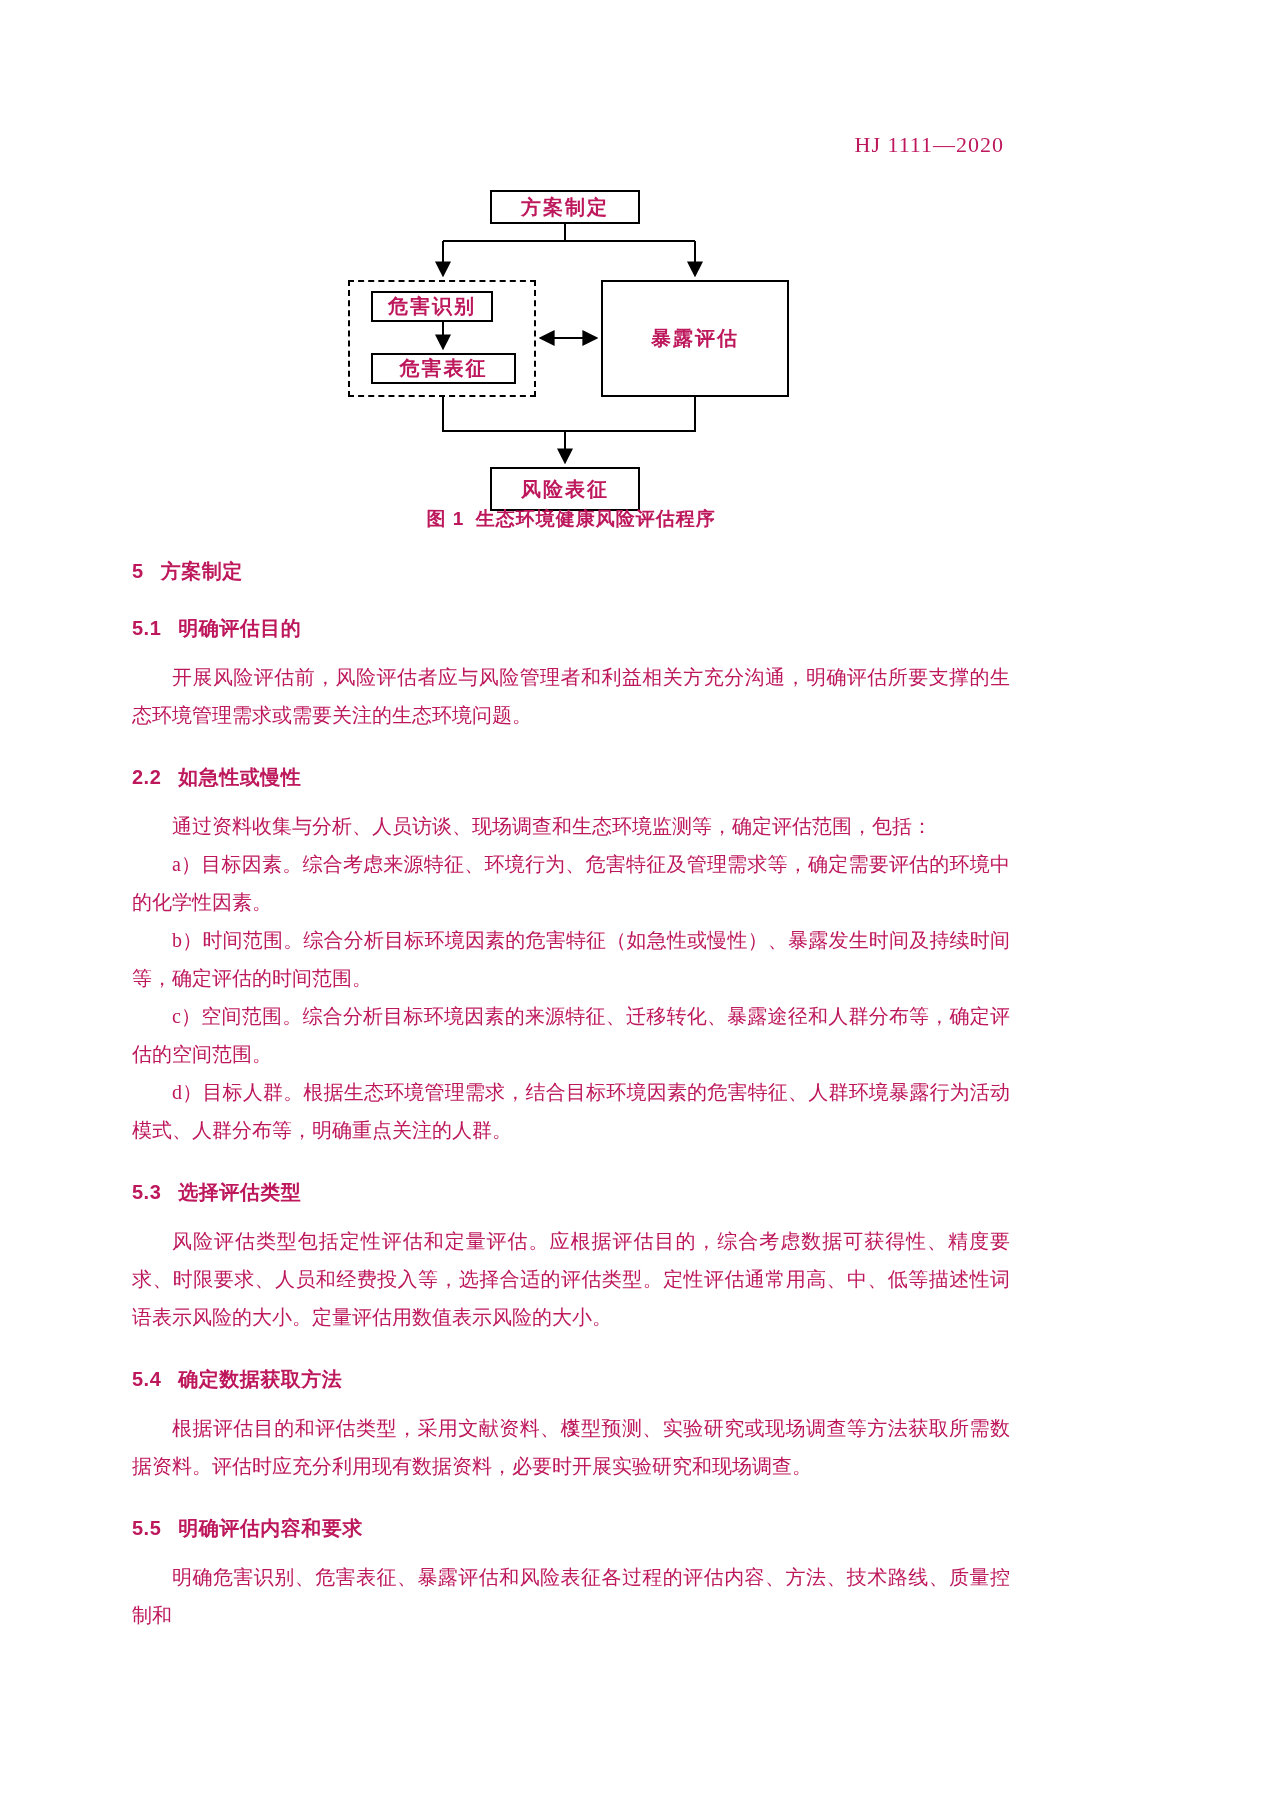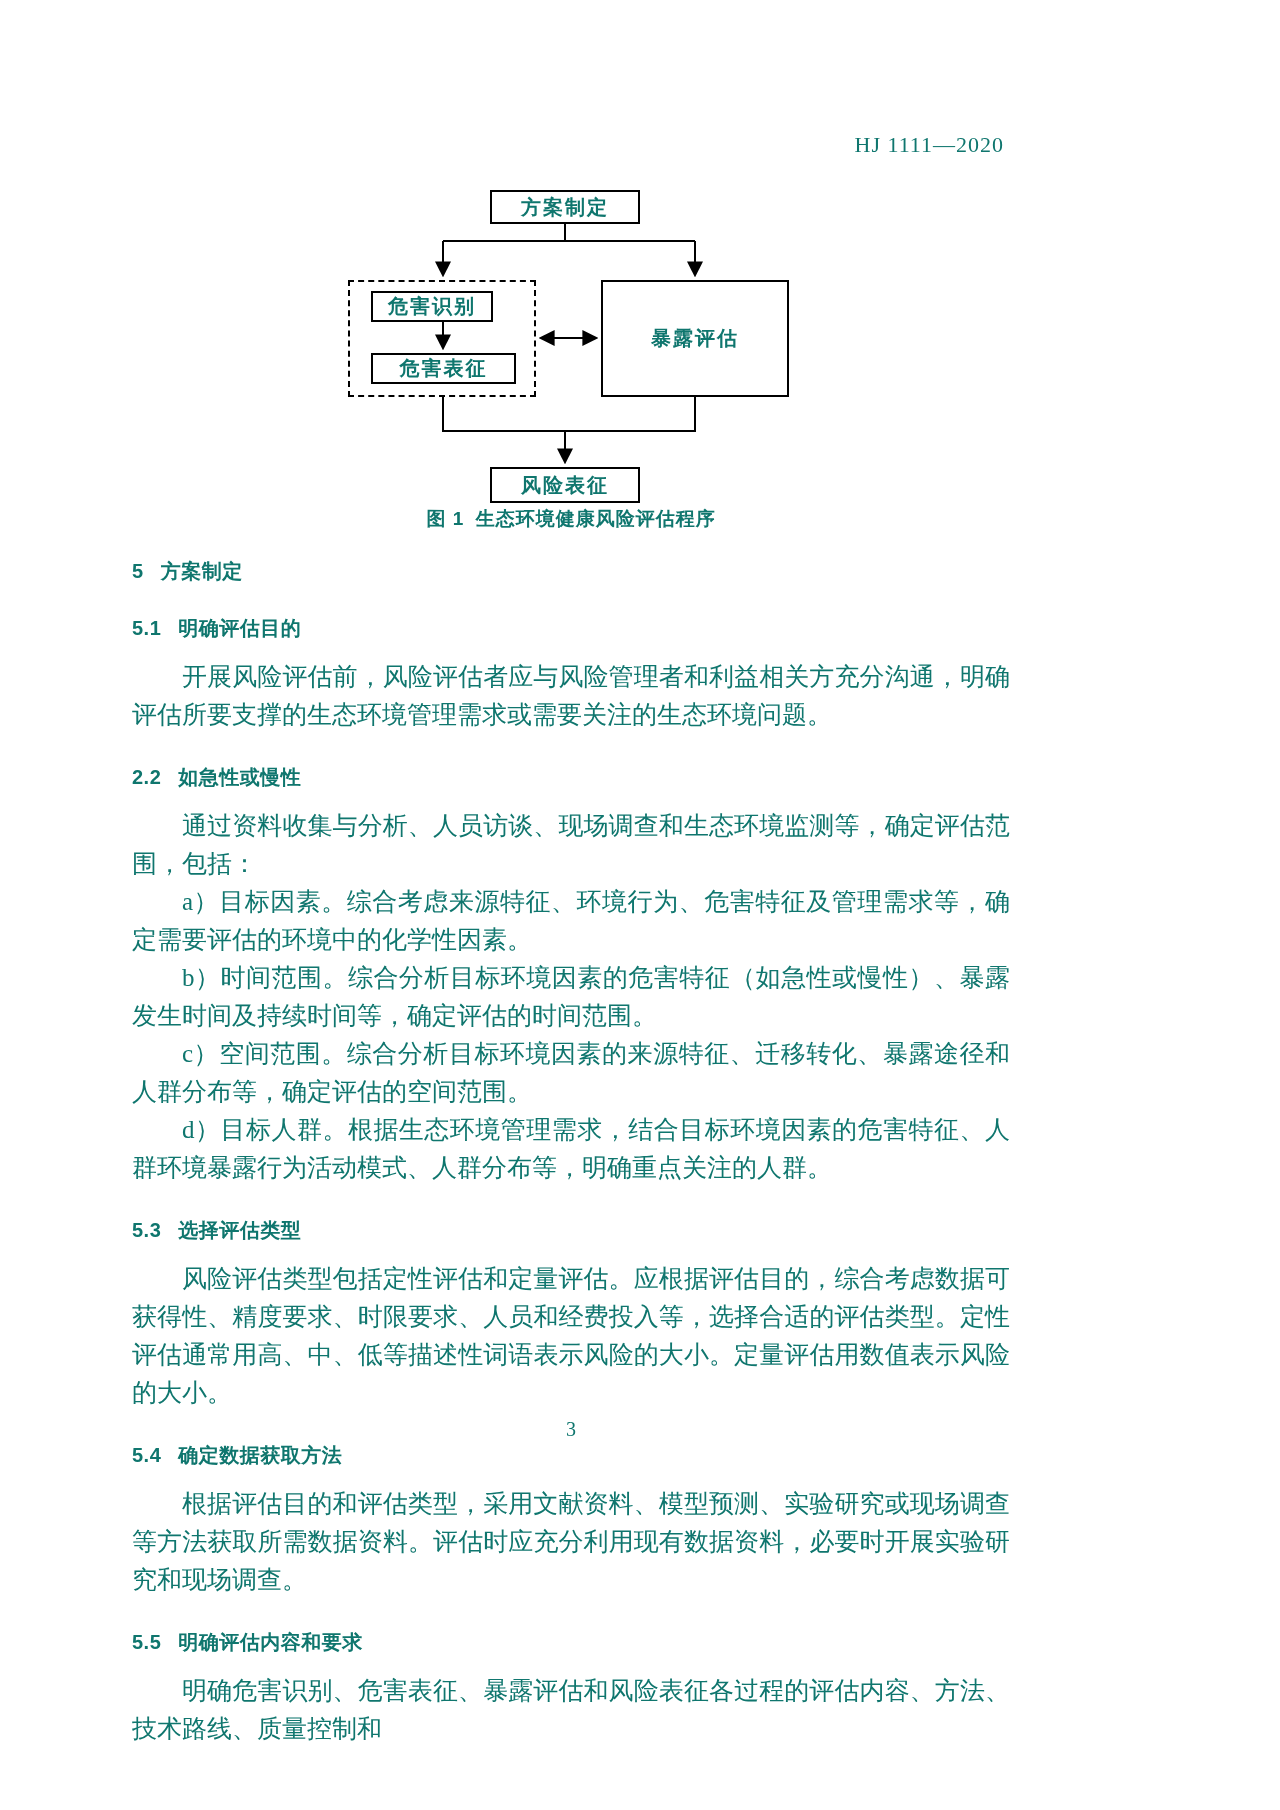--- a/index.html
+++ b/index.html
@@ -4,21 +4,21 @@
 <style>
   * { box-sizing: border-box; }
   html, body { margin: 0; padding: 0; }
   body { background: #ffffff; }
   .page {
     position: relative;
     width: 1280px;
     height: 1810px;
     margin: 0 auto;
     background: #ffffff;
-    color: #0f766e;
+    color: #be185d;
     font-family: "Liberation Serif", serif;
     overflow: hidden;
   }
   .doc-code {
     position: absolute;
     top: 132px;
     right: 276px;
     font-size: 22px;
     letter-spacing: 1px;
     font-family: "Liberation Serif", serif;
@@ -41,21 +41,21 @@
     justify-content: center;
     font-family: "Liberation Sans", sans-serif;
     font-size: 20px;
     font-weight: 600;
     letter-spacing: 2px;
   }
   .fc-plan  { left: 490px; top: 5px;   width: 150px; height: 34px; }
   .fc-hid   { left: 371px; top: 106px; width: 122px; height: 31px; }
   .fc-hch   { left: 371px; top: 168px; width: 145px; height: 31px; }
   .fc-exp   { left: 601px; top: 95px;  width: 188px; height: 117px; }
-  .fc-risk  { left: 490px; top: 282px; width: 150px; height: 36px; }
+  .fc-risk  { left: 490px; top: 282px; width: 150px; height: 44px; }
   .fc-dashed {
     position: absolute;
     left: 348px; top: 95px; width: 188px; height: 117px;
     border: 2px dashed #000;
     background: transparent;
   }
   .fig-caption {
     position: absolute;
     top: 506px;
     left: 132px;
@@ -77,21 +77,21 @@
   .heading {
     font-family: "Liberation Sans", sans-serif;
     font-weight: 700;
     font-size: 20px;
     margin: 30px 0 16px 0;
     letter-spacing: 0.5px;
   }
   .heading.first { margin-top: 6px; }
   .heading .h-id { margin-right: 0.85em; }
   .para {
-    font-size: 25px;
+    font-size: 20px;
     line-height: 38px;
     text-indent: 2em;
     text-align: justify;
     margin: 0 0;
   }
   .page-num {
     position: absolute;
     top: 1418px;
     left: 132px;
     width: 878px;

